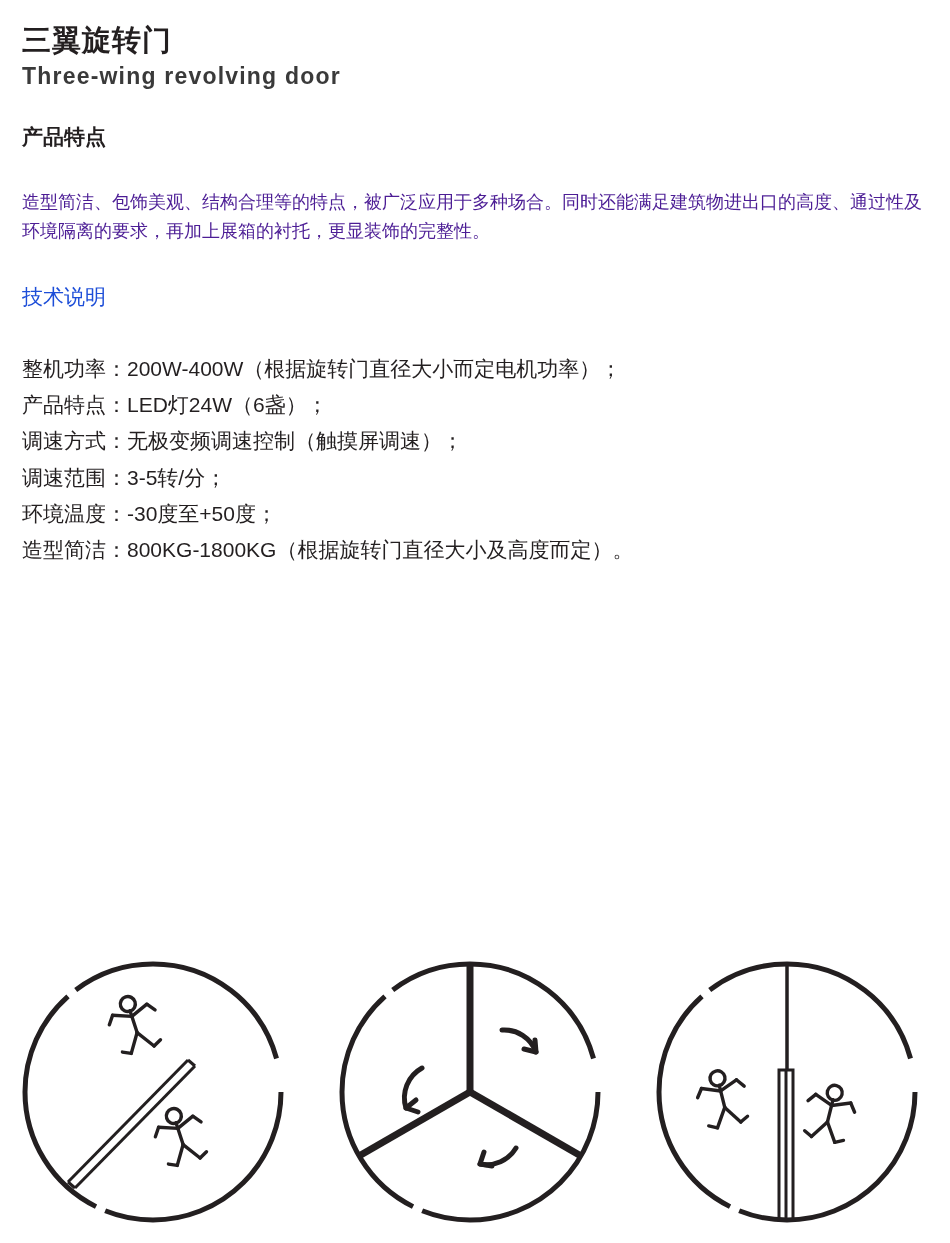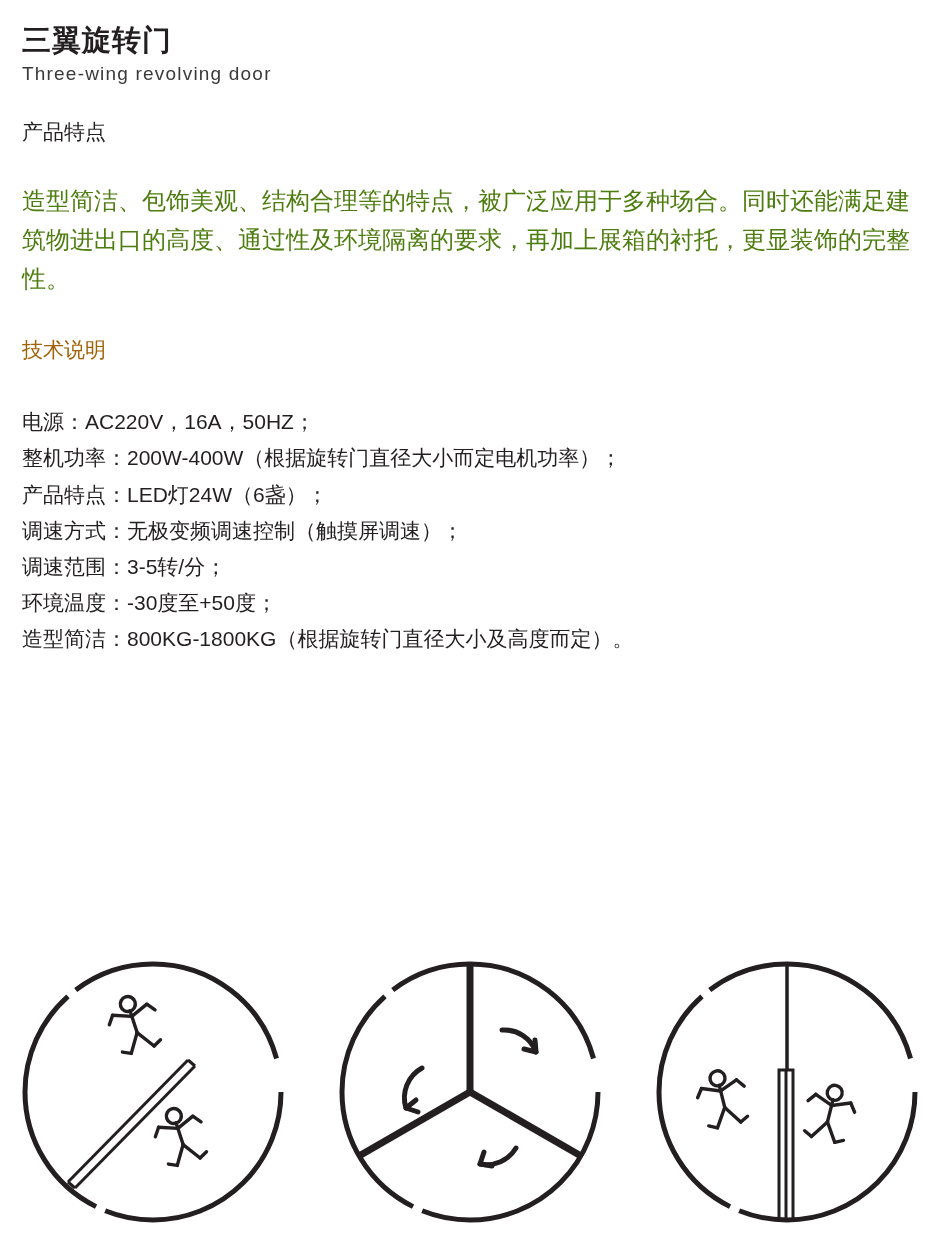--- a/index.html
+++ b/index.html
@@ -24,44 +24,44 @@
   }
   .title-cn {
     font-size: 29px;
     font-weight: bold;
     letter-spacing: 1px;
     line-height: 1.25;
     margin: 4px 0 4px 0;
     color: #231f20;
   }
   .title-en {
-    font-size: 19px;
-    font-weight: normal;
+    font-size: 23px;
+    font-weight: bold;
     letter-spacing: 1.2px;
     color: #3a3a3a;
     margin: 0 0 30px 0;
     line-height: 1.3;
   }
   .section-heading {
     font-size: 21px;
     color: #231f20;
     margin: 0 0 36px 0;
     line-height: 1.4;
-    font-weight: normal;
+    font-weight: bold;
   }
   .para {
-    font-size: 24px;
+    font-size: 18px;
     line-height: 1.62;
-    color: #4d7c0f;
+    color: #4c1d95;
     margin: 18px 0 34px 0;
     max-width: 915px;
   }
   .section-heading-2 {
     font-size: 21px;
-    color: #a16207;
+    color: #1d4ed8;
     margin: 36px 0 40px 0;
     line-height: 1.4;
     font-weight: normal;
   }
   .spec-list {
     list-style: none;
     margin: 0;
     padding: 0;
   }
   .spec-list li {
@@ -97,21 +97,20 @@
   <h1 class="title-cn">三翼旋转门</h1>
   <div class="title-en">Three-wing revolving door</div>
 
   <h2 class="section-heading">产品特点</h2>
 
   <p class="para">造型简洁、包饰美观、结构合理等的特点，被广泛应用于多种场合。同时还能满足建筑物进出口的高度、通过性及环境隔离的要求，再加上展箱的衬托，更显装饰的完整性。</p>
 
   <h2 class="section-heading-2">技术说明</h2>
 
   <ul class="spec-list">
-    <li>电源：AC220V，16A，50HZ；</li>
     <li>整机功率：200W-400W（根据旋转门直径大小而定电机功率）；</li>
     <li>产品特点：LED灯24W（6盏）；</li>
     <li>调速方式：无极变频调速控制（触摸屏调速）；</li>
     <li>调速范围：3-5转/分；</li>
     <li>环境温度：-30度至+50度；</li>
     <li>造型简洁：800KG-1800KG（根据旋转门直径大小及高度而定）。</li>
   </ul>
 
   <div class="diagrams">
 

